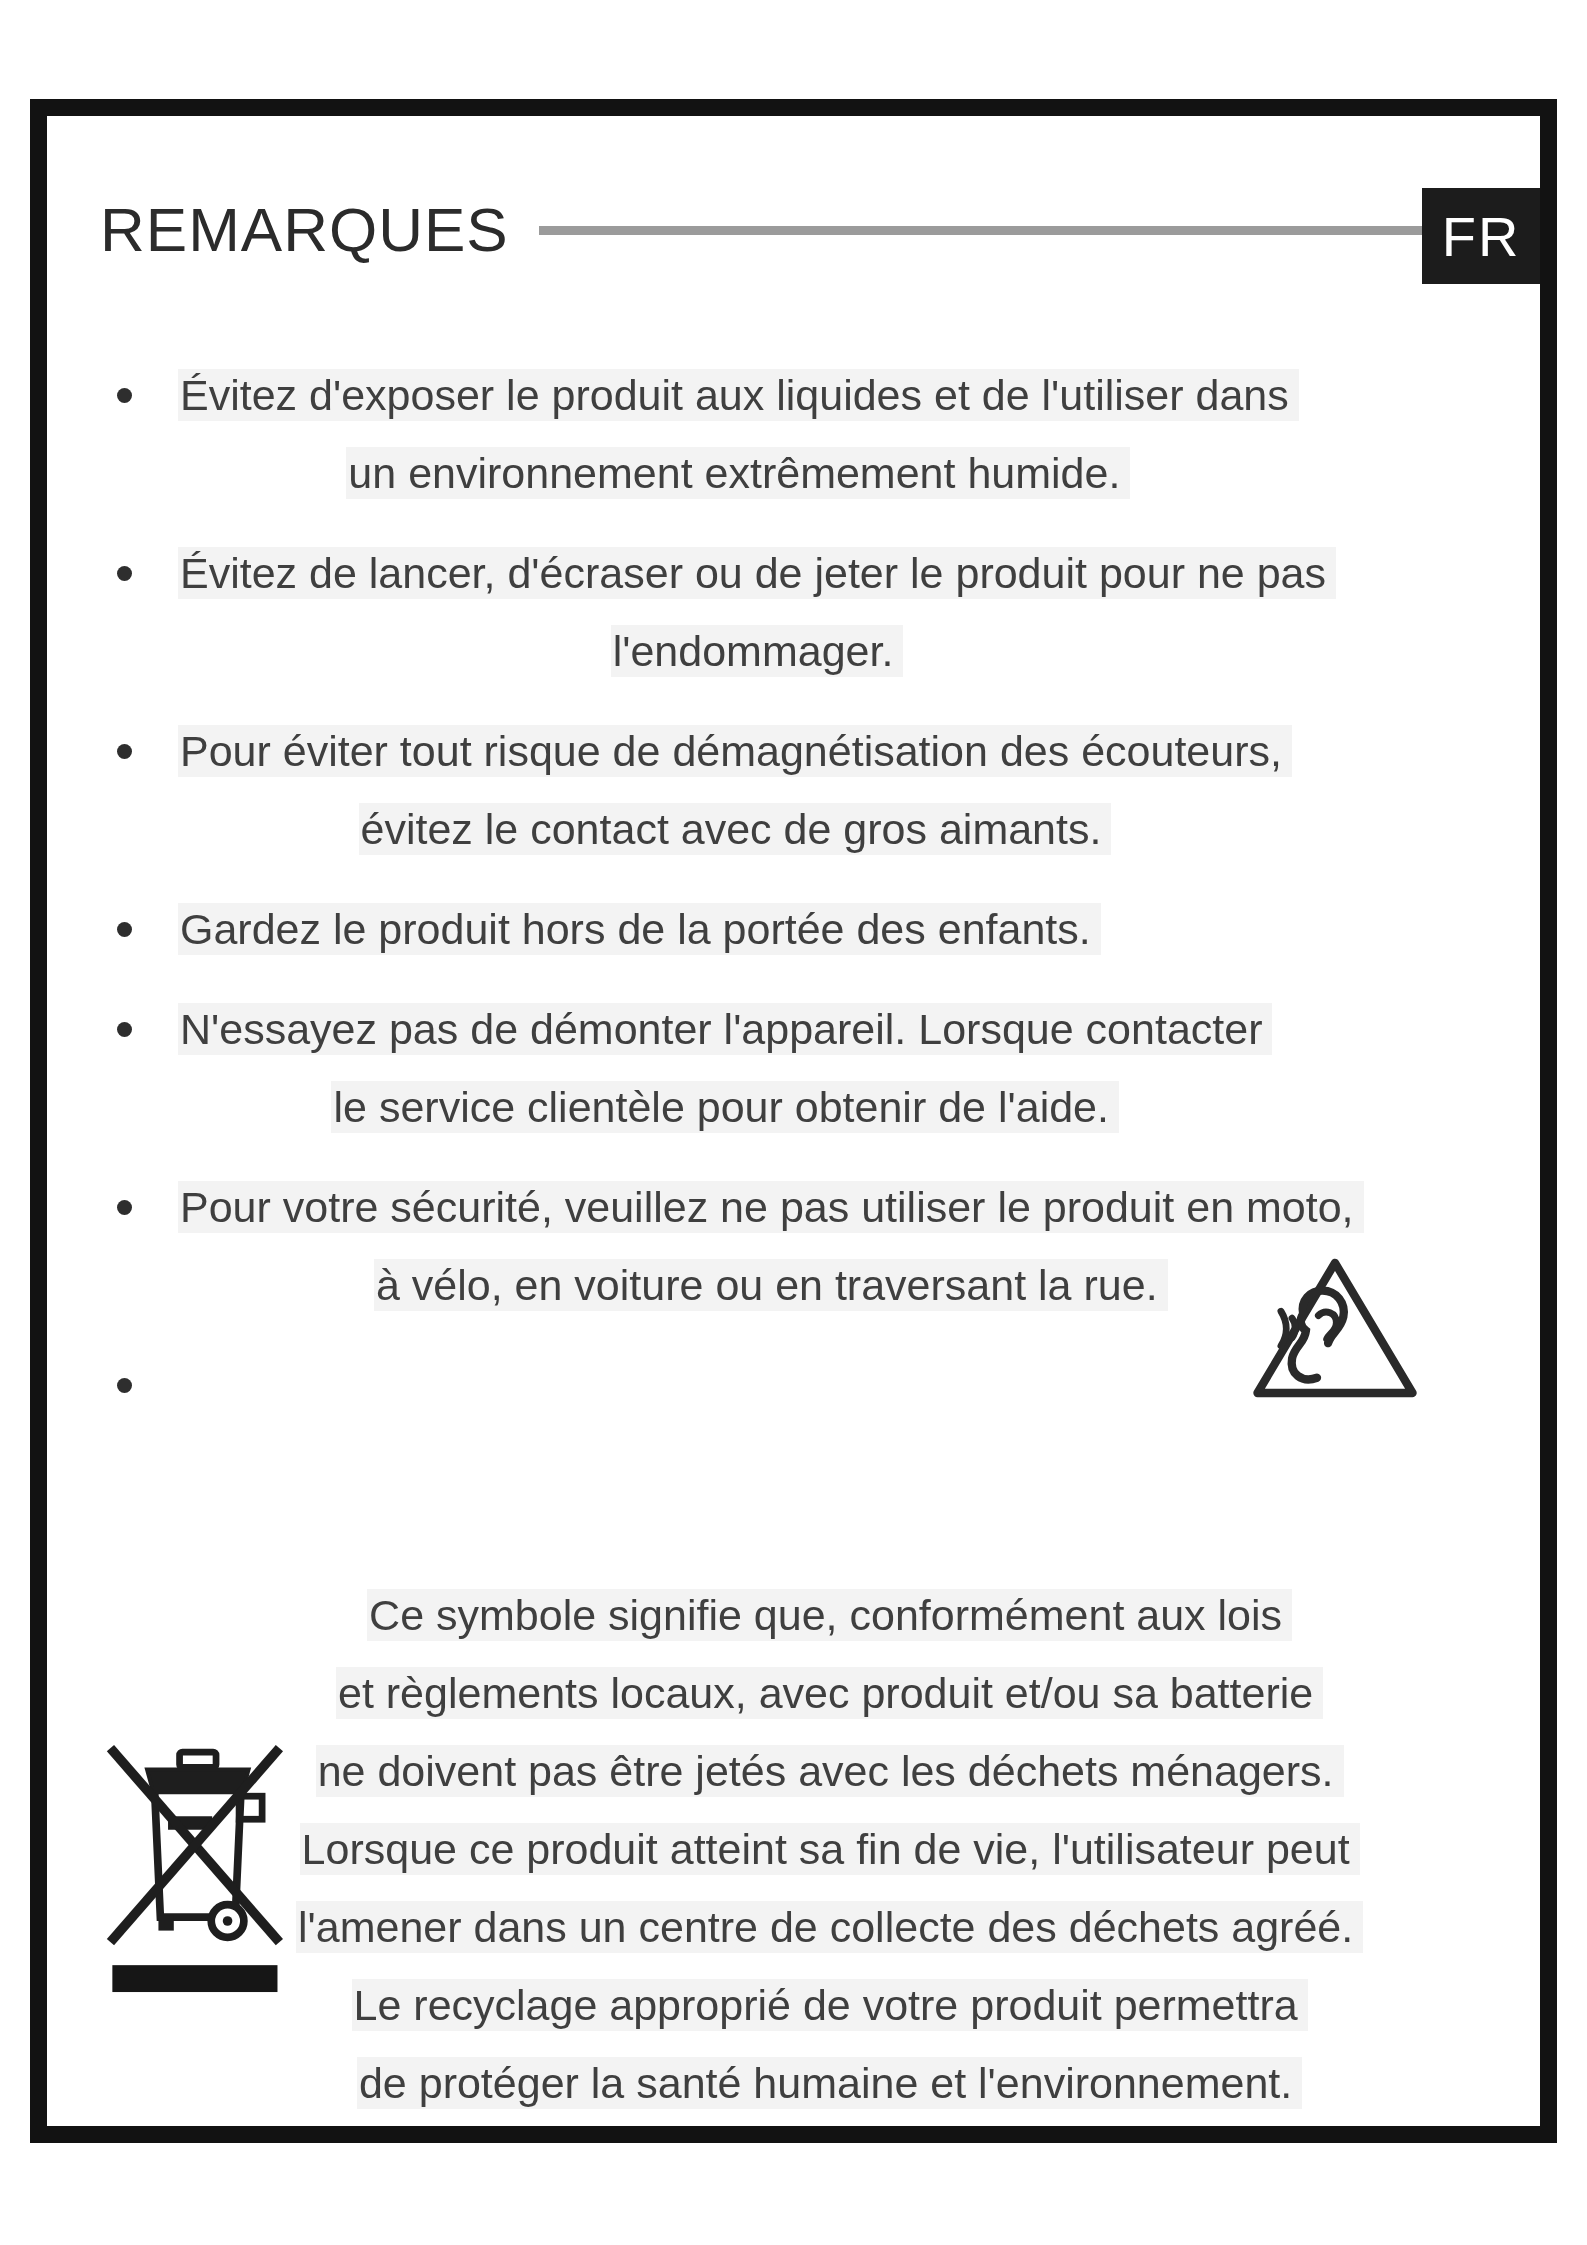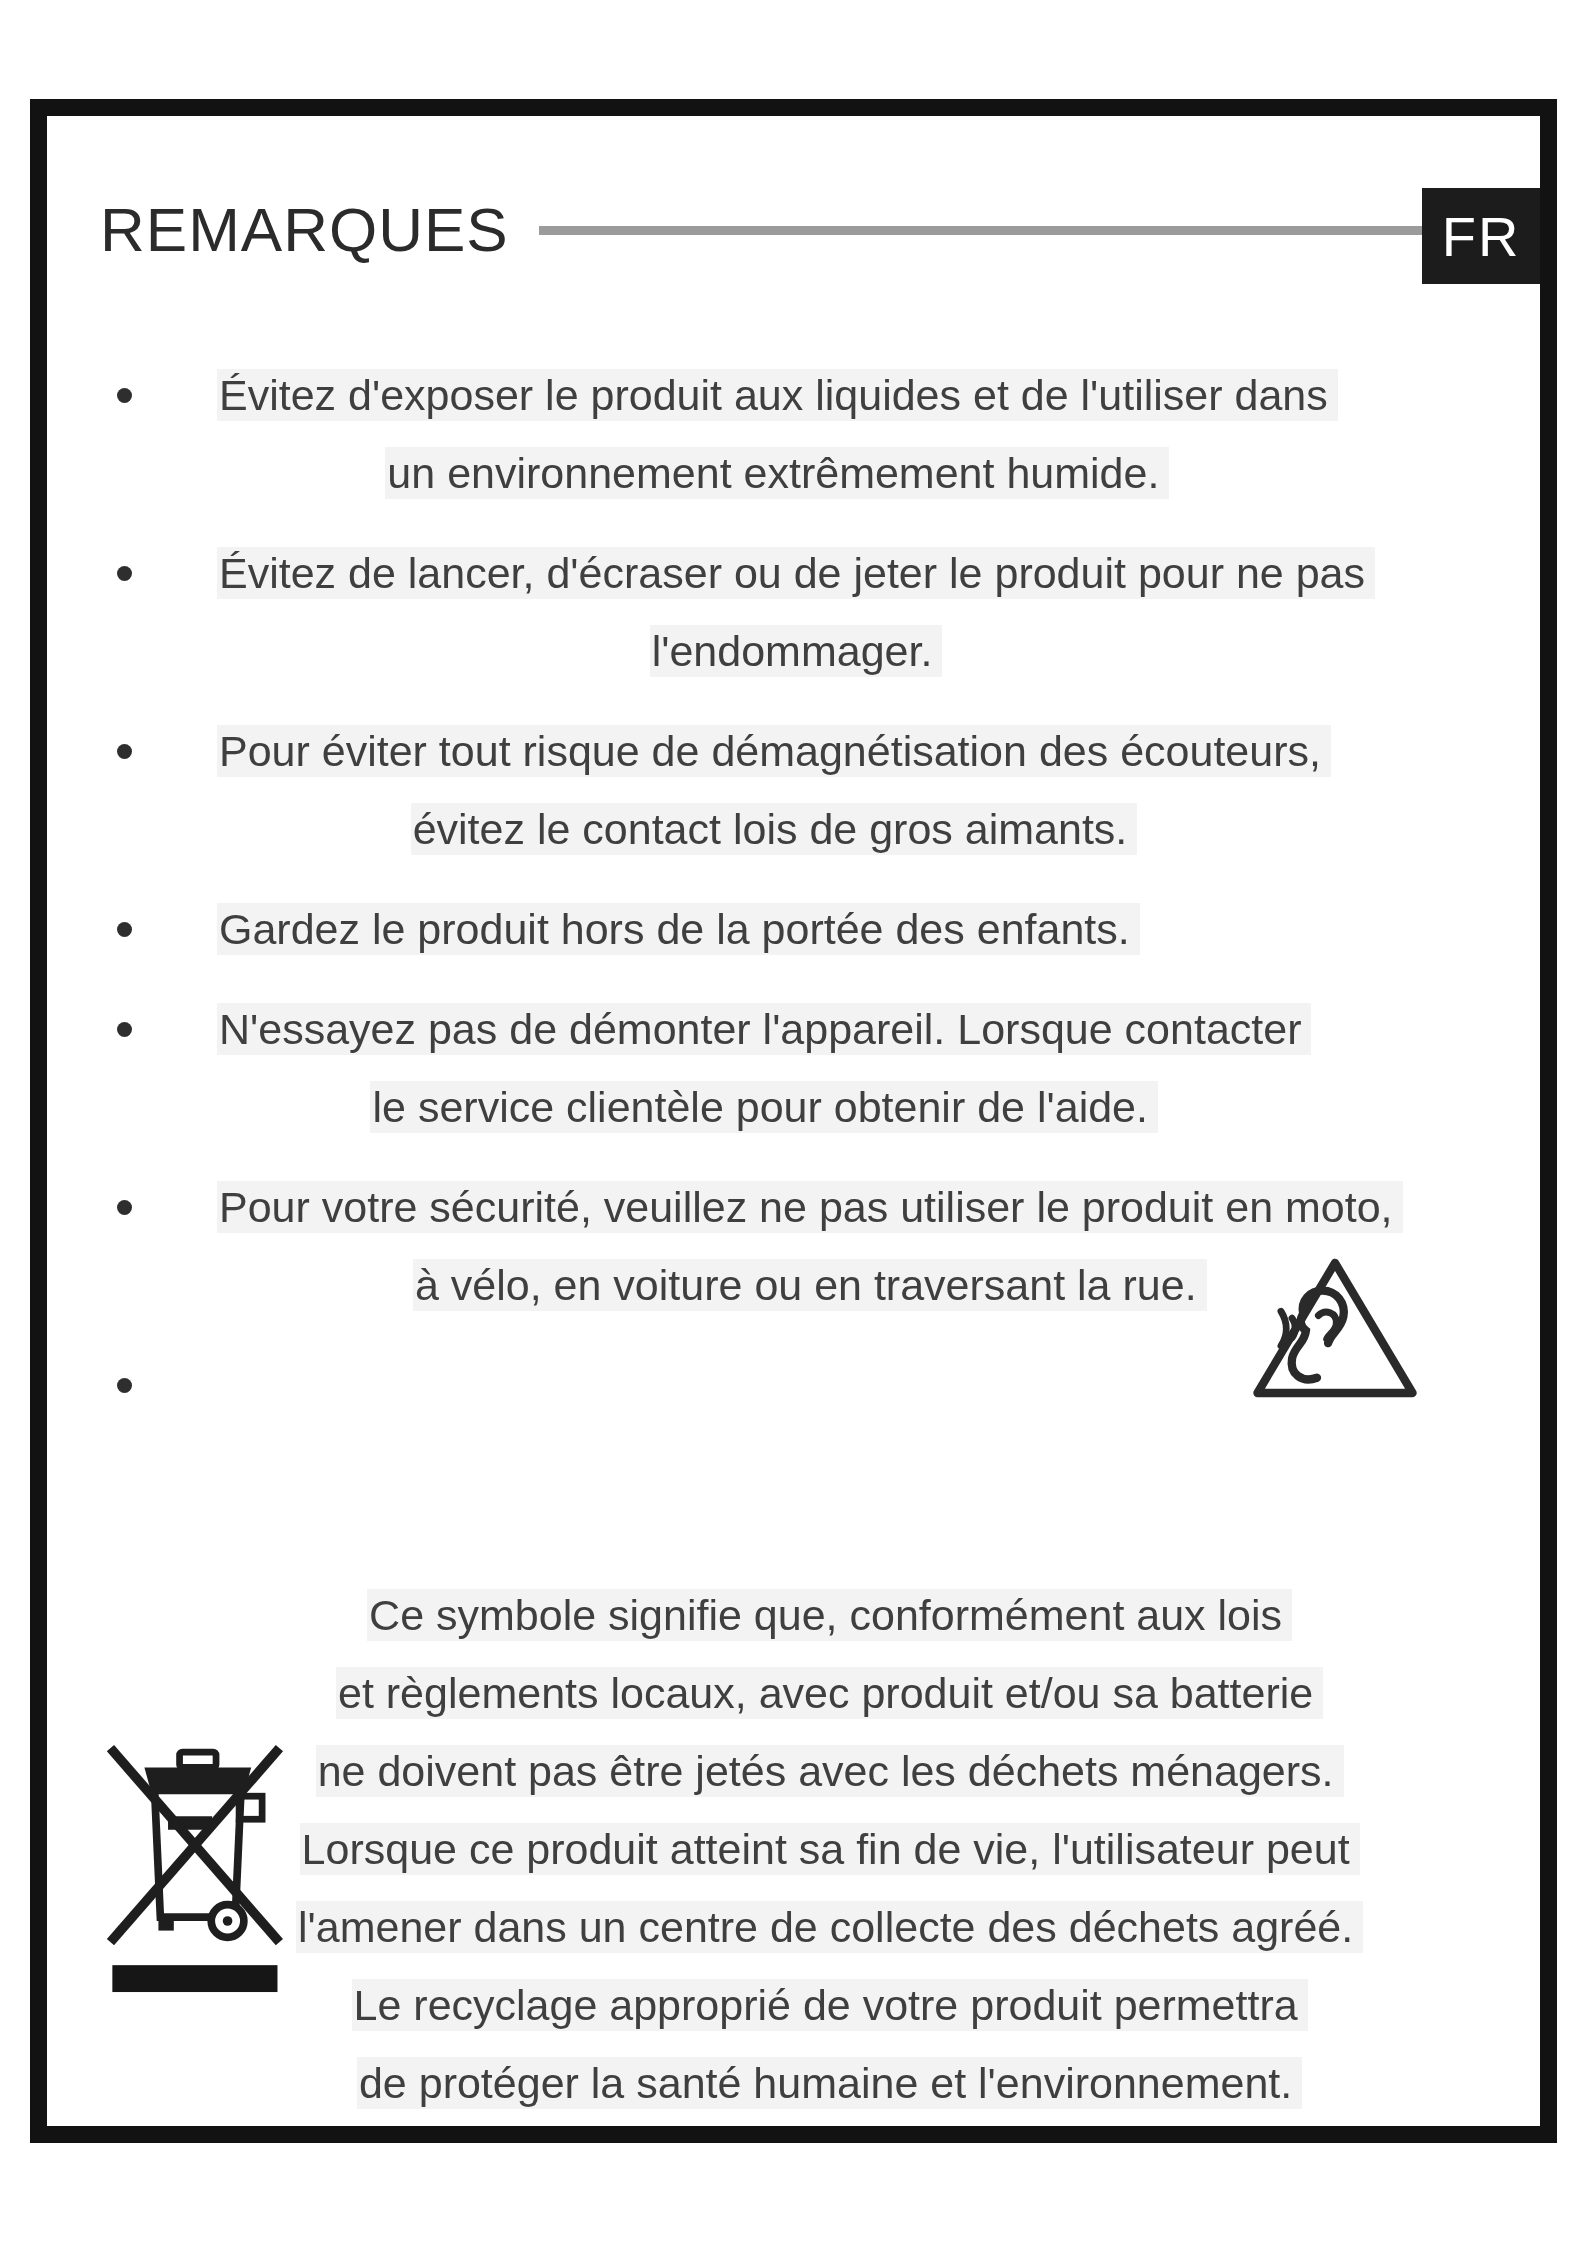--- a/index.html
+++ b/index.html
@@ -25,21 +25,21 @@
   }
   .rule{flex:1;height:9px;background:#9b9b9b;margin-left:30px;}
   .fr-tag{
     position:absolute;top:72px;right:0;width:118px;height:96px;
     background:#1c1c1c;color:#ffffff;display:flex;align-items:center;justify-content:center;
     font-size:56px;letter-spacing:2px;margin-left:16px;
   }
 
   
   .bullets{position:absolute;left:70px;top:240px;right:16px;}
-  .bullet{display:flex;margin-bottom:22px;gap:39px;}
+  .bullet{display:flex;margin-bottom:22px;}
   .dot{flex:none;width:15px;height:15px;border-radius:50%;background:#2e2e2e;margin-top:32px;}
   .bullet-lines{margin-left:48px;}
   .line{white-space:nowrap;font-size:43px;line-height:78px;color:#3f3f3f;}
   .line > span{background:#f3f3f3;padding:2px 10px 2px 2px;margin-left:-2px;}
 
   
   .recycle-text{position:absolute;left:251px;top:1460px;}
 
   
   .ear-icon{position:absolute;left:1198px;top:1134px;width:180px;height:160px;}
@@ -73,21 +73,21 @@
         <div class="bullet-lines">
           <div class="line"><span>Évitez de lancer, d'écraser ou de jeter le produit pour ne pas</span></div>
           <div class="line"><span>l'endommager.</span></div>
         </div>
       </div>
 
       <div class="bullet">
         <div class="dot"></div>
         <div class="bullet-lines">
           <div class="line"><span>Pour éviter tout risque de démagnétisation des écouteurs,</span></div>
-          <div class="line"><span>évitez le contact lois de gros aimants.</span></div>
+          <div class="line"><span>évitez le contact avec de gros aimants.</span></div>
         </div>
       </div>
 
       <div class="bullet">
         <div class="dot"></div>
         <div class="bullet-lines">
           <div class="line"><span>Gardez le produit hors de la portée des enfants.</span></div>
         </div>
       </div>
 

